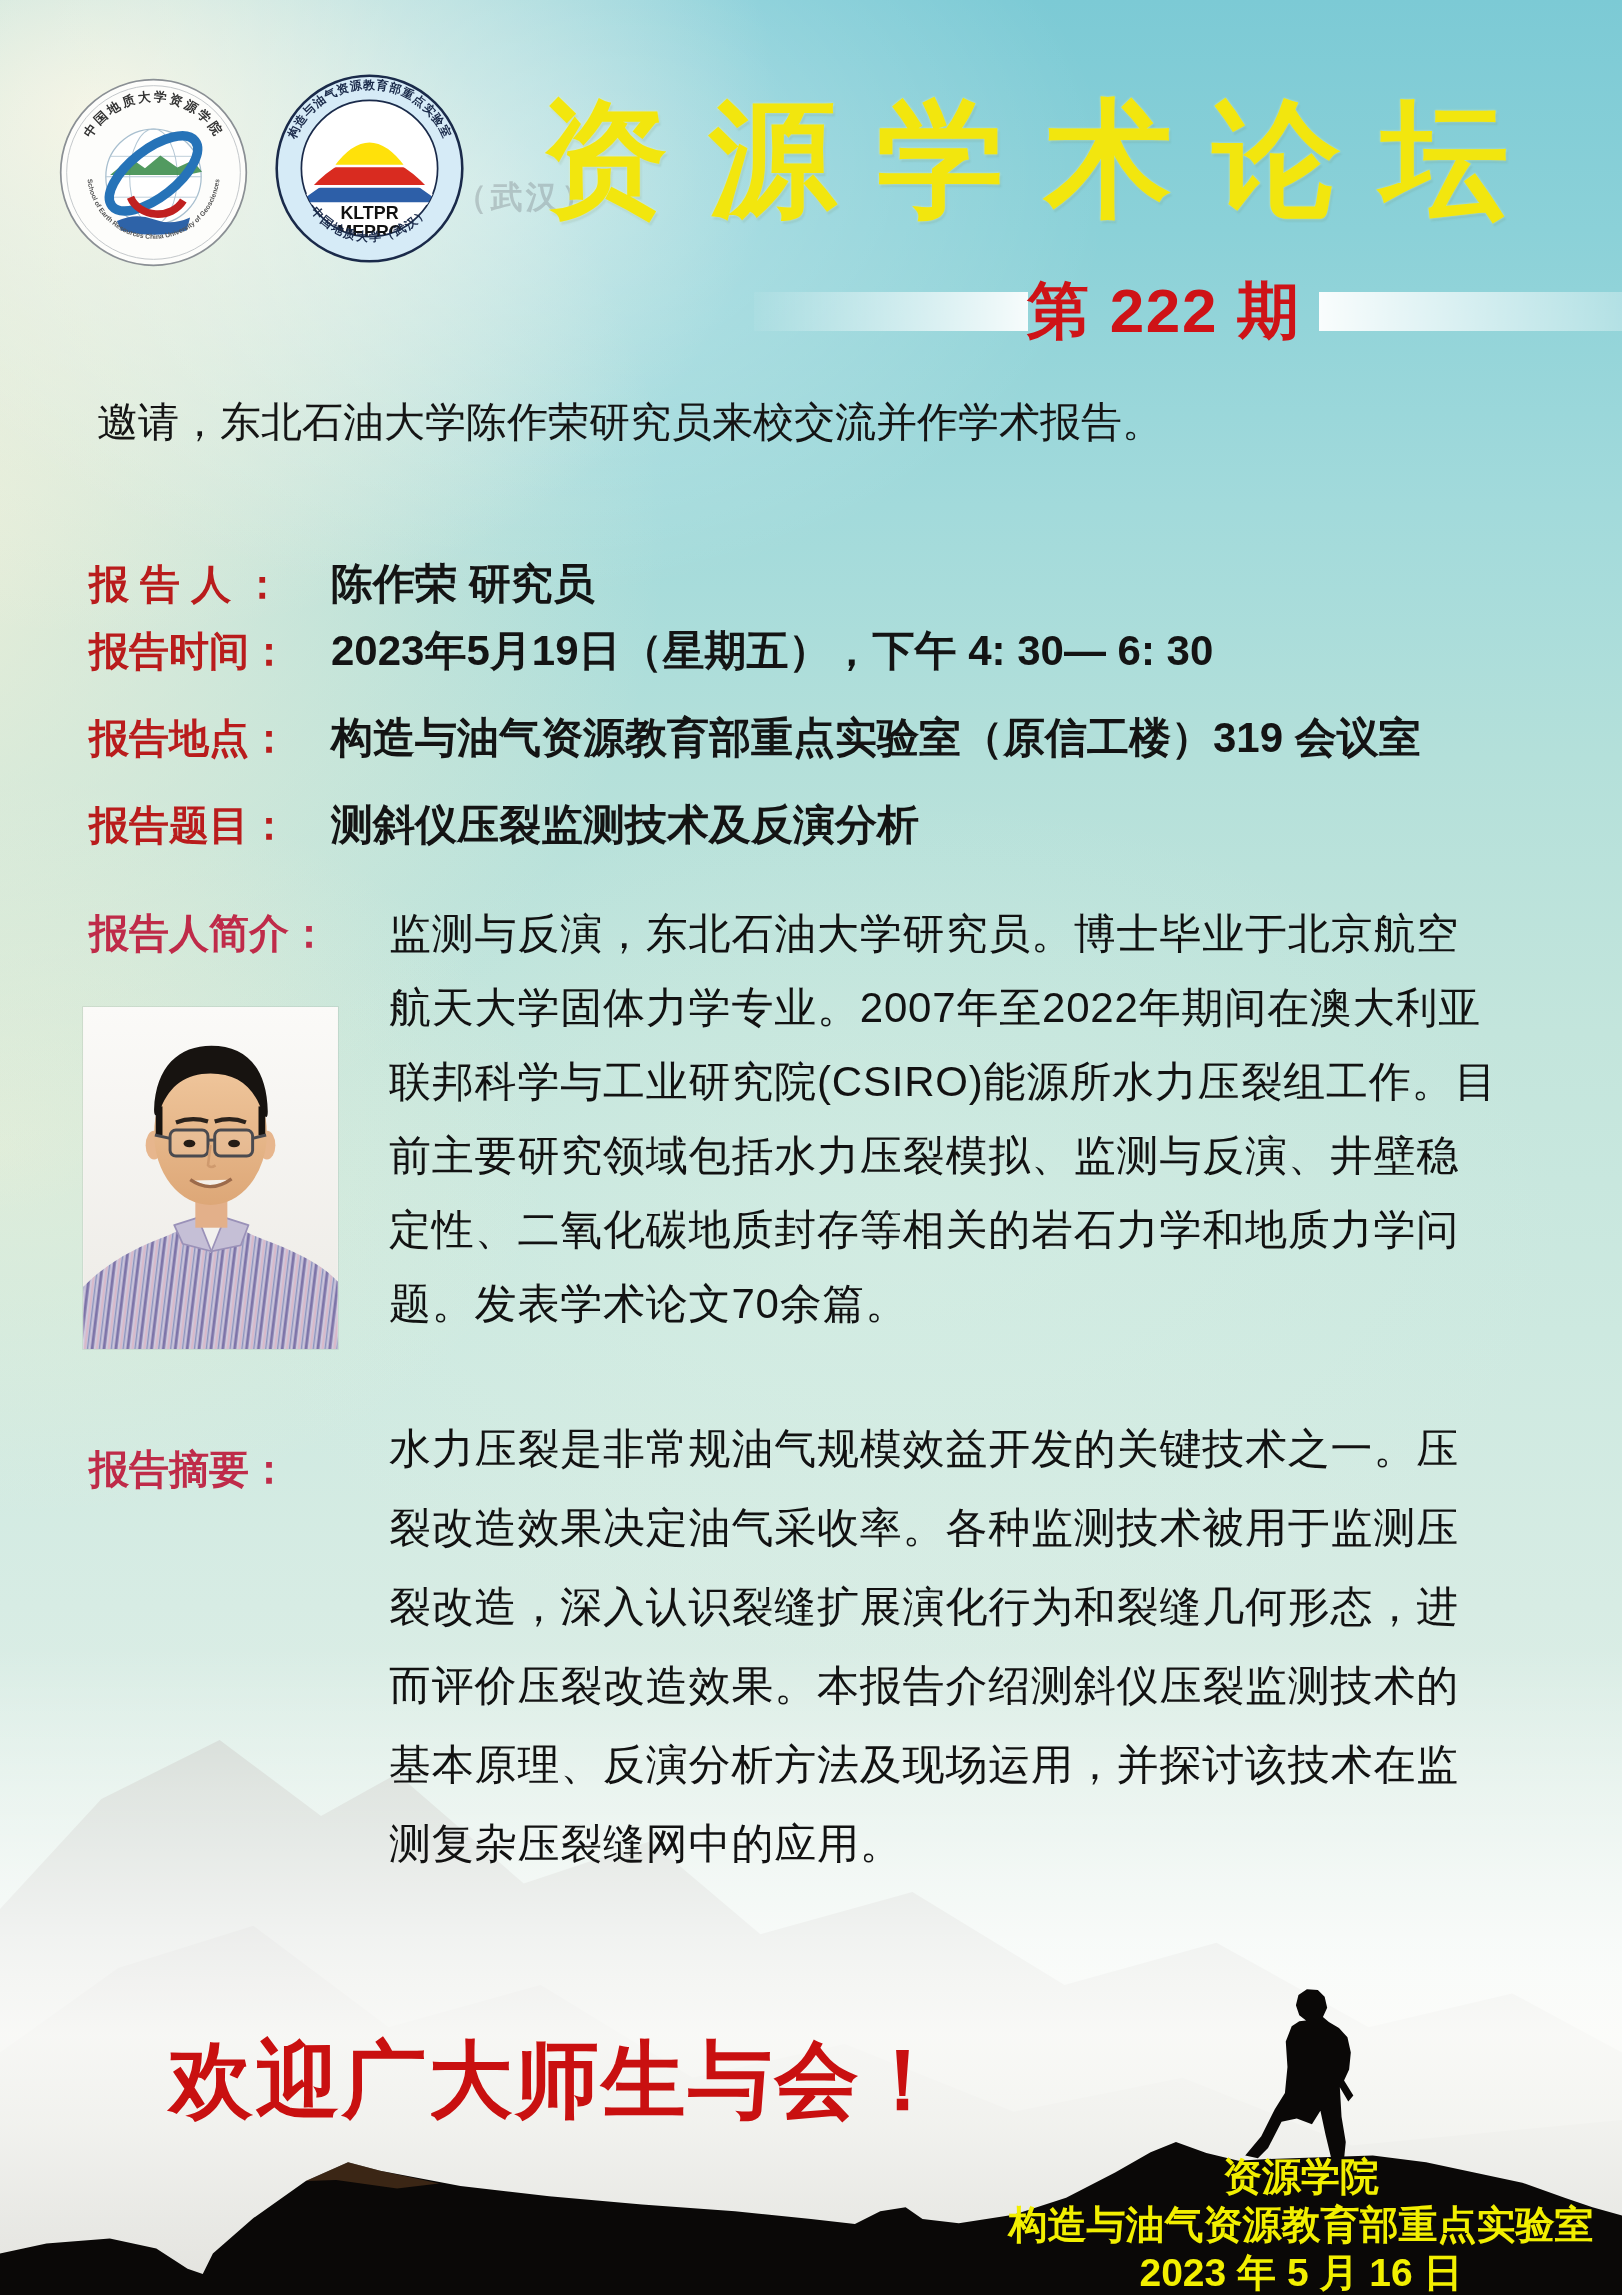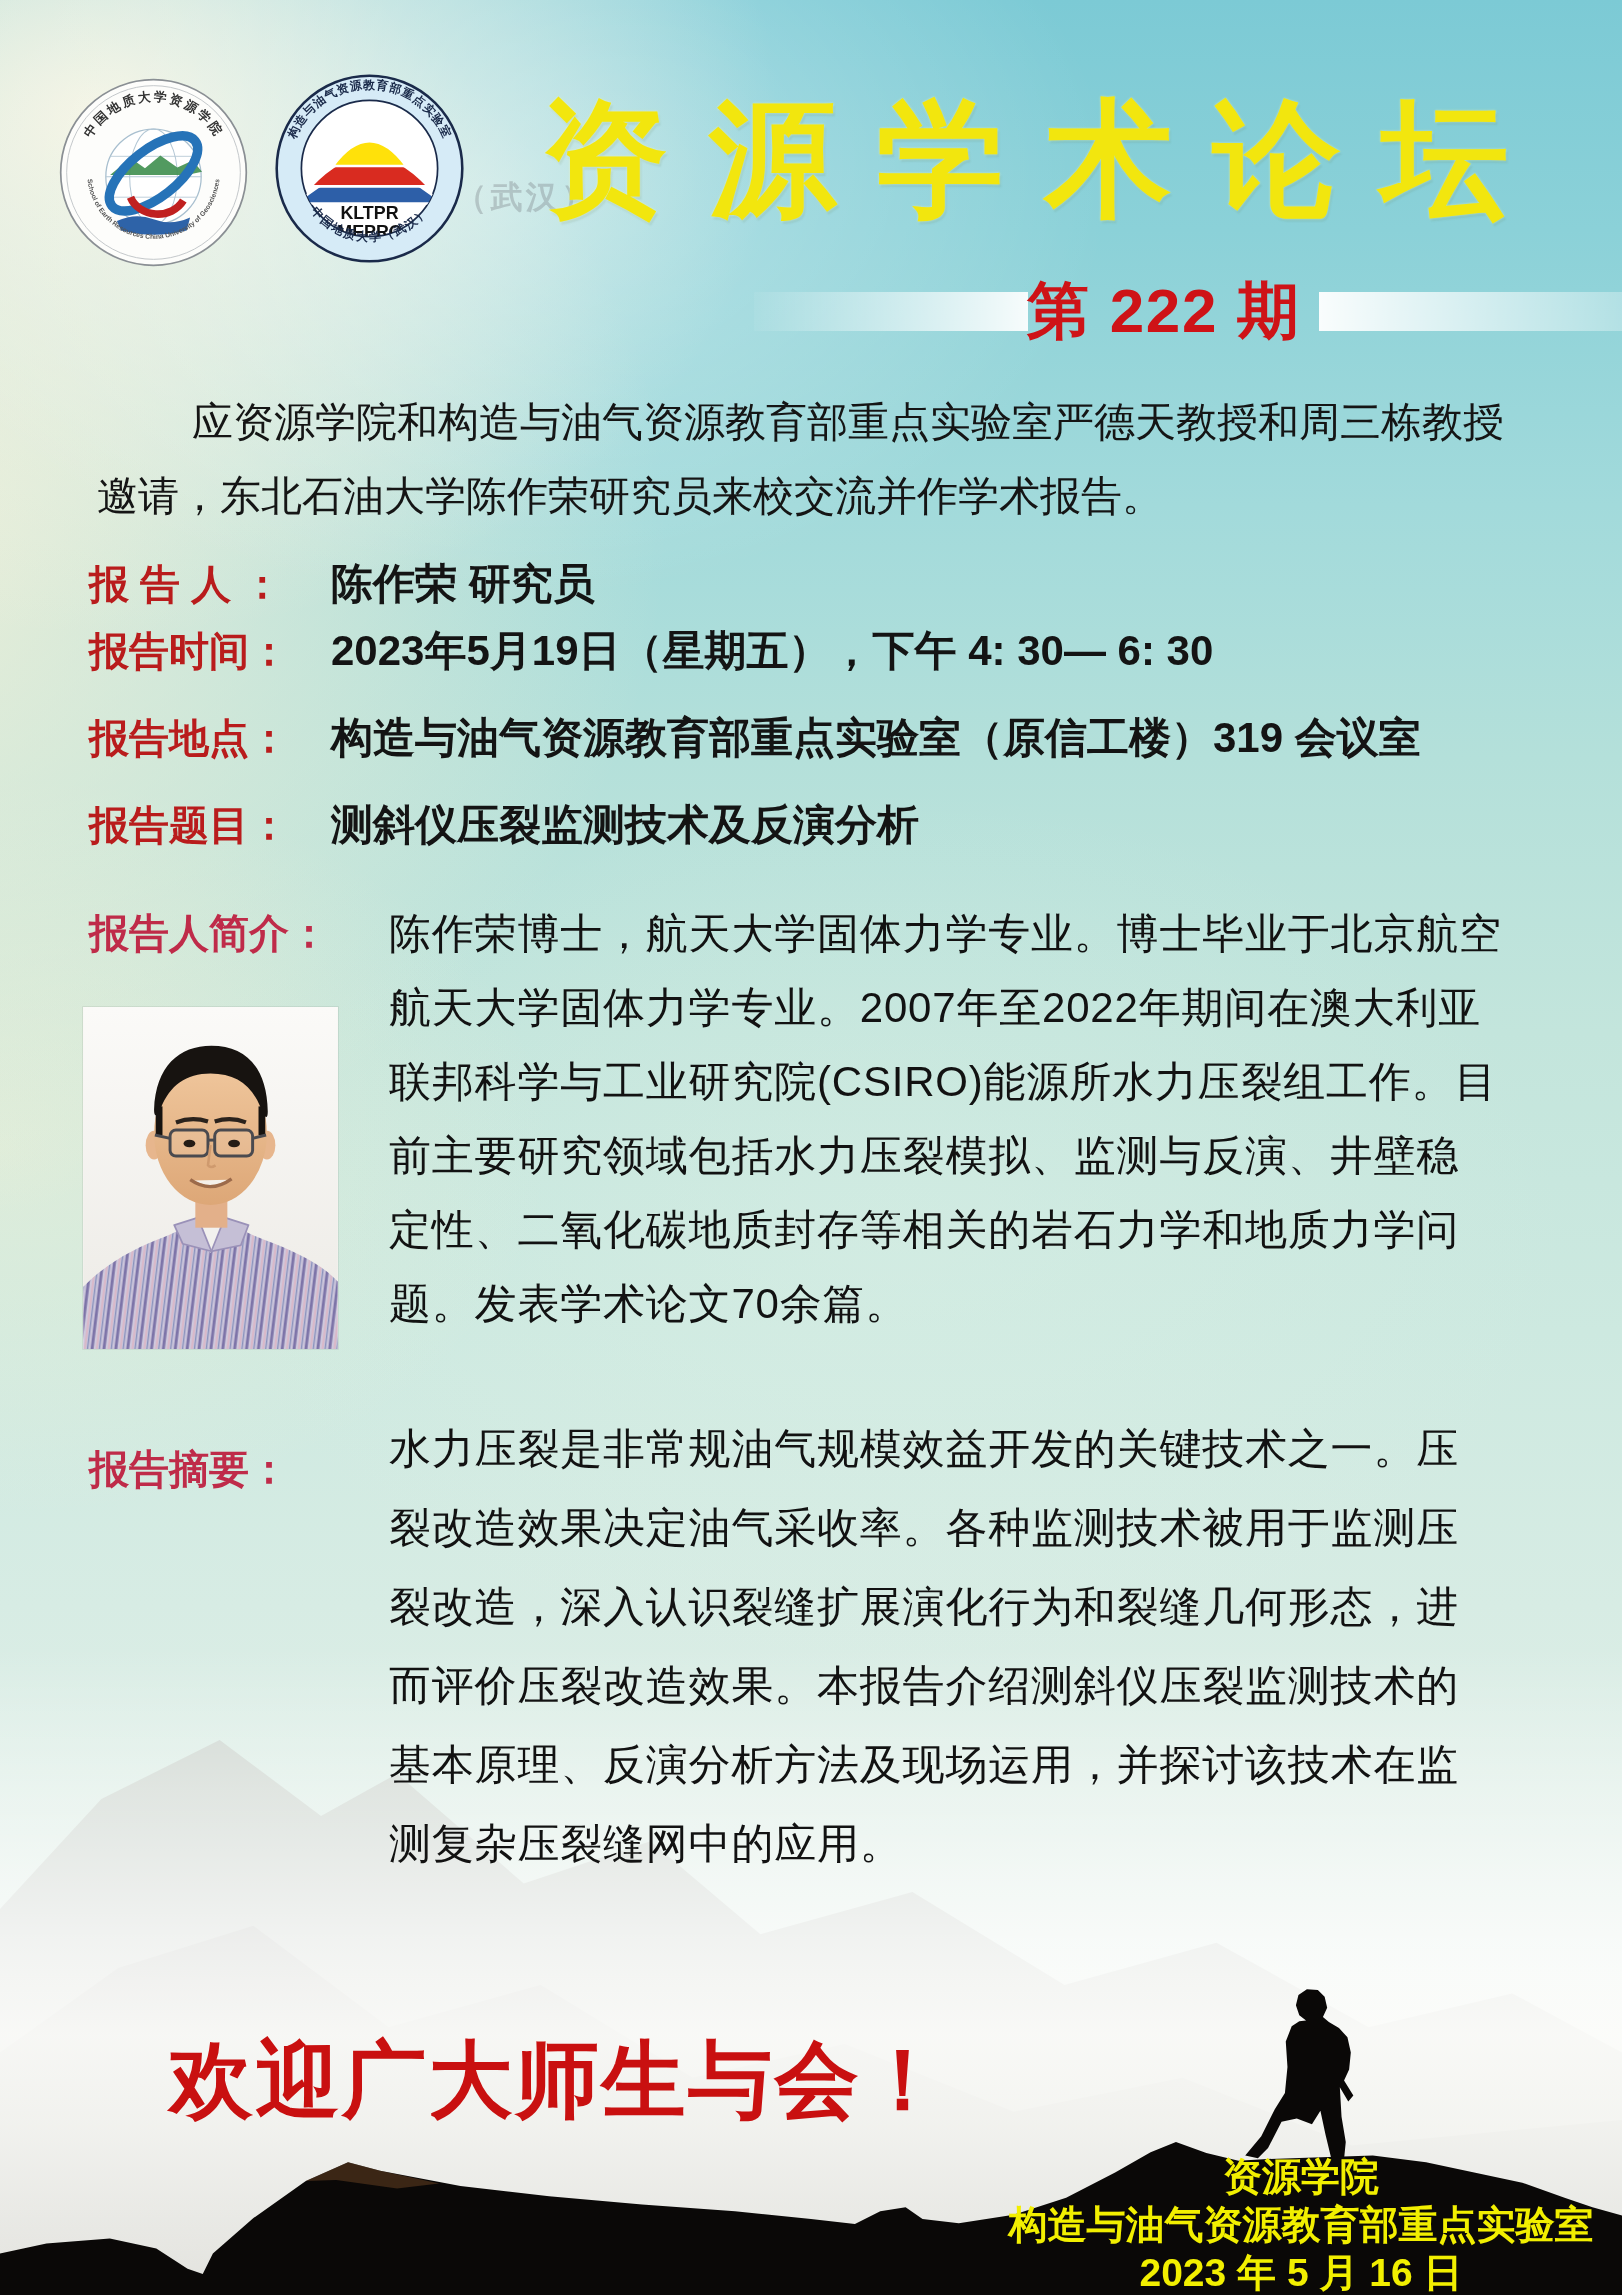--- a/index.html
+++ b/index.html
@@ -157,21 +157,20 @@
       <textPath href="#l2bot" startOffset="50%" text-anchor="middle">中国地质大学（武汉）</textPath>
     </text>
   </svg>
 
   <div class="abs title fg-text">资源学术论坛</div>
   <div class="abs issue-bar left"></div>
   <div class="abs issue-bar right"></div>
   <div class="abs issue-text fg-text">第 222 期</div>
 
   <div class="abs intro fg-text">
-    <div class="indent">应资源学院和构造与油气资源教育部重点实验室严德天教授和周三栋教授</div>
     <div>邀请，东北石油大学陈作荣研究员来校交流并作学术报告。</div>
   </div>
 
   <div class="abs info-row fg-text" style="top:557px;">
     <span class="label">报 告 人 ：</span>
     <span class="value">陈作荣 研究员</span>
   </div>
   <div class="abs info-row fg-text" style="top:624px;">
     <span class="label">报告时间：</span>
     <span class="value">2023年5月19日（星期五），下午 4: 30— 6: 30</span>
@@ -180,21 +179,21 @@
     <span class="label">报告地点：</span>
     <span class="value">构造与油气资源教育部重点实验室（原信工楼）319 会议室</span>
   </div>
   <div class="abs info-row topic fg-text" style="top:798px;">
     <span class="label">报告题目：</span>
     <span class="value">测斜仪压裂监测技术及反演分析</span>
   </div>
 
   <div class="abs sec-label fg-text" style="top:907px;">报告人简介：</div>
   <div class="abs flow bio fg-text">
-    <div>陈作荣博士，航天大学固体力学专业。博士毕业于北京航空</div>
+    <div>监测与反演，东北石油大学研究员。博士毕业于北京航空</div>
     <div>航天大学固体力学专业。2007年至2022年期间在澳大利亚</div>
     <div>联邦科学与工业研究院(CSIRO)能源所水力压裂组工作。目</div>
     <div>前主要研究领域包括水力压裂模拟、监测与反演、井壁稳</div>
     <div>定性、二氧化碳地质封存等相关的岩石力学和地质力学问</div>
     <div>题。发表学术论文70余篇。</div>
   </div>
 
   <svg class="abs photo" width="255" height="342" viewBox="0 0 302 406">
     <defs>
       <linearGradient id="pbg" x1="0" y1="0" x2="0" y2="1">

